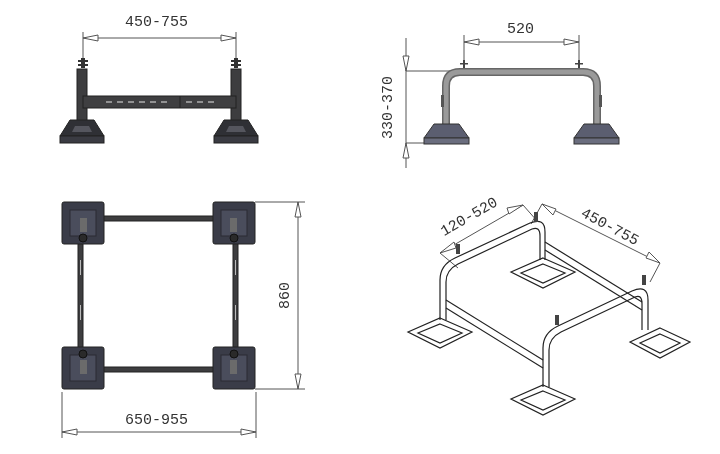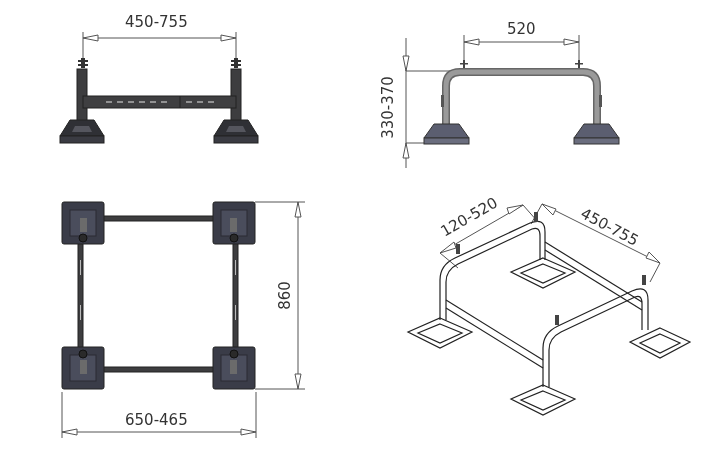--- a/index.html
+++ b/index.html
@@ -1,17 +1,17 @@
 <!DOCTYPE html>
 <html><head>
 <meta charset="utf-8">
 <style>
   html,body{margin:0;padding:0;background:#fff;}
   body{width:720px;height:454px;position:relative;overflow:hidden;font-family:"DejaVu Sans","Liberation Sans",sans-serif;}
-  .view{position:absolute;}
+  .view{position:absolute;font-family:Liberation Mono, monospace;}
   .dim{position:absolute;font-size:15px;color:#333;white-space:nowrap;line-height:1;}
   svg{position:absolute;left:0;top:0;}
 </style>
 </head>
 <body>
 
 <div class="view" style="left:0;top:0;width:360px;height:180px;">
   <svg width="360" height="180">
 
     <g stroke="#555" stroke-width="1" fill="none">
@@ -148,21 +148,21 @@
       <line x1="62" y1="212" x2="62" y2="258"></line>
       <line x1="256" y1="212" x2="256" y2="258"></line>
       <line x1="62" y1="252" x2="256" y2="252"></line>
     </g>
     <polygon points="298,22 295,37 301,37" fill="#fff" stroke="#555"></polygon>
     <polygon points="298,209 295,194 301,194" fill="#fff" stroke="#555"></polygon>
     <polygon points="62,252 77,249 77,255" fill="#fff" stroke="#555"></polygon>
     <polygon points="256,252 241,249 241,255" fill="#fff" stroke="#555"></polygon>
   </svg>
   <div class="dim" style="left:270px;top:108px;transform:rotate(-90deg);width:30px;text-align:center;">860</div>
-  <div class="dim" style="left:125px;top:233px;">650-465</div>
+  <div class="dim" style="left:125px;top:233px;">650-955</div>
 </div>
 
 <div class="view" style="left:360px;top:180px;width:360px;height:274px;">
   <svg width="360" height="274">
     <g stroke="#555" stroke-width="1" fill="none">
       <line x1="80" y1="73" x2="98" y2="88"></line>
       <line x1="80" y1="73" x2="163" y2="25"></line>
       <line x1="163" y1="25" x2="178" y2="42"></line>
       <line x1="182" y1="24" x2="300" y2="83"></line>
       <line x1="182" y1="24" x2="171" y2="44"></line>

